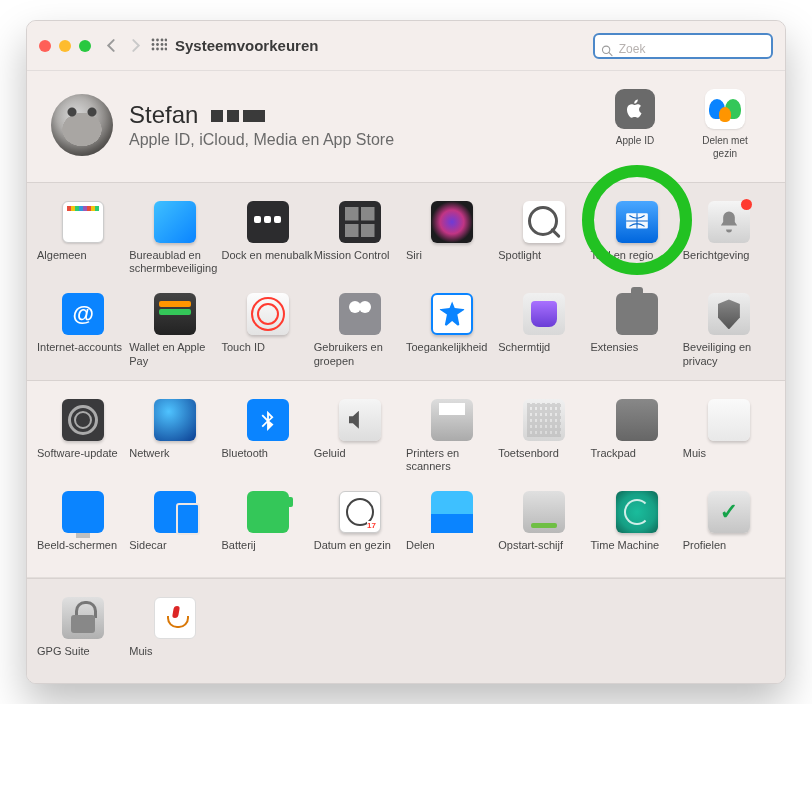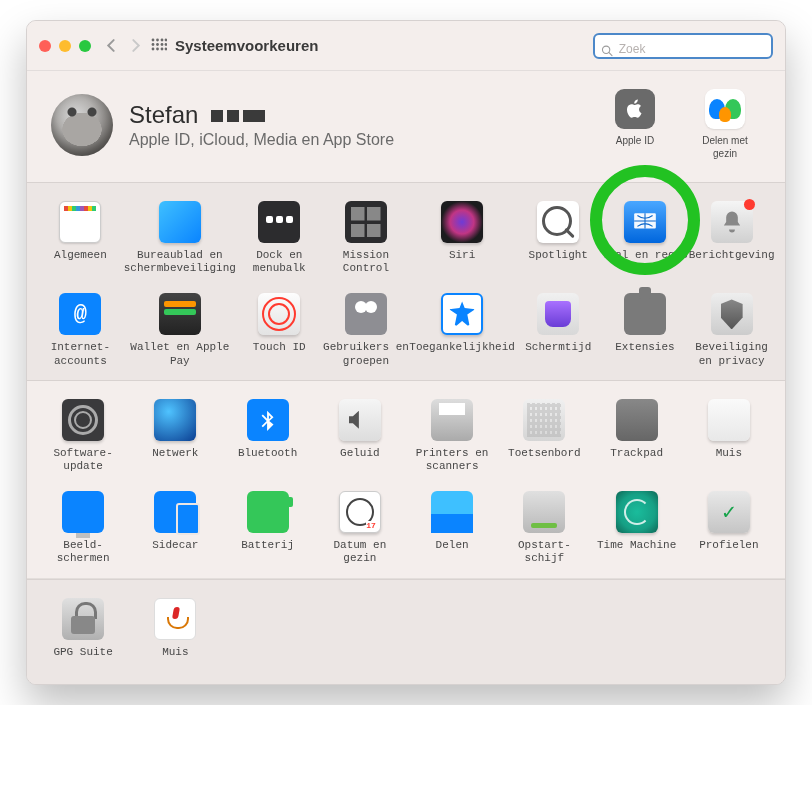--- a/index.html
+++ b/index.html
@@ -82,25 +82,23 @@
   
   .panel { background:#ece6e4; border-top:1px solid #d8d2d0; border-bottom:1px solid #d8d2d0; padding:18px 10px 12px;}
   .panel.light{ background:#f4eeec; border-top:none; border-bottom:1px solid #e3dedb;}
   .panel:last-child{border-bottom:none;}
   .grid {
     display:grid;
     grid-template-columns: repeat(8, 1fr);
     gap: 18px 0;
   }
   .item {
-    text-align:center;
     cursor:pointer;
     font-size:11px;
     color:#474747;
-    font-family:Liberation Mono, monospace;
   }
   .item .ic {
     width:42px; height:42px; margin:0 auto 6px;
     display:flex; align-items:center; justify-content:center;
     border-radius:6px;
     position:relative;
   }
   .item .label{ line-height:1.2; min-height:26px;}
   
   .round{border-radius:50%;}

